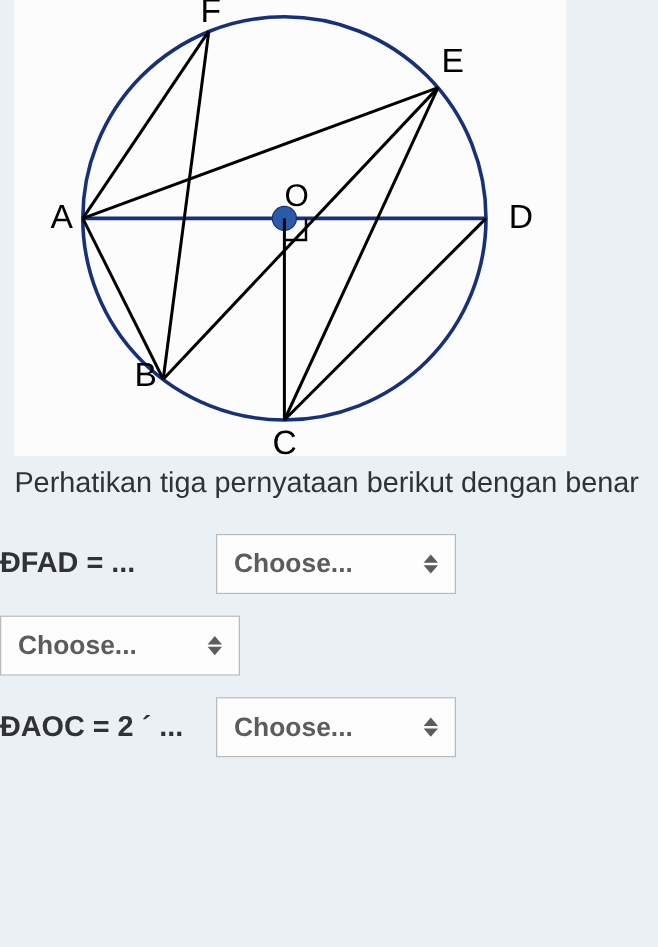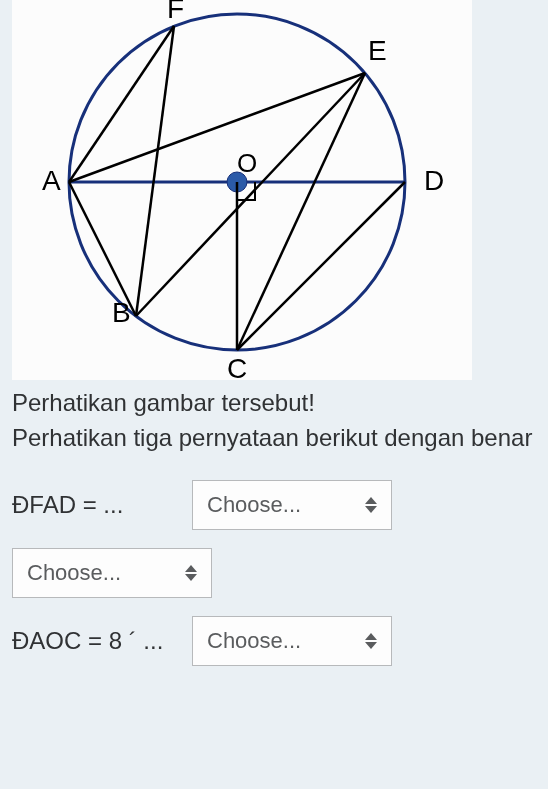--- a/index.html
+++ b/index.html
@@ -19,21 +19,22 @@
   .svg-wrap {
     display: block;
   }
   .question-text {
     padding: 6px 12px 0 12px;
     font-size: 24px;
     color: #303234;
     line-height: 1.45;
   }
   .matching {
-    padding: 24px 12px 20px 12px;
+    padding: 24px 12px 20px 0;
+    font-weight: bold;
   }
   .row {
     display: flex;
     align-items: center;
     margin-bottom: 18px;
   }
   .label {
     width: 180px;
     font-size: 24px;
     color: #303234;
@@ -98,21 +99,20 @@
     <text x="412" y="190" font-size="28" fill="#000">D</text>
     <text x="155" y="18" font-size="28" fill="#000">F</text>
     <text x="356" y="60" font-size="28" fill="#000">E</text>
     <text x="100" y="322" font-size="28" fill="#000">B</text>
     <text x="215" y="378" font-size="28" fill="#000">C</text>
     <text x="225" y="172" font-size="26" fill="#000">O</text>
   </svg>
 </div>
 
 <div class="question-text">
-  <div>Perhatikan gambar tersebut!</div>
   <div>Perhatikan tiga pernyataan berikut dengan benar</div>
 </div>
 
 <div class="matching">
 
   <div class="row">
     <div class="label">ĐFAD = ...</div>
     <div class="select">
       <span>Choose...</span>
       <span class="sort-icon">
@@ -126,21 +126,21 @@
     <div class="select">
       <span>Choose...</span>
       <span class="sort-icon">
         <span class="tri-up"></span>
           <span class="tri-down"></span>
       </span>
     </div>
   </div>
 
   <div class="row">
-    <div class="label">ĐAOC = 8 ´ ...</div>
+    <div class="label">ĐAOC = 2 ´ ...</div>
     <div class="select">
       <span>Choose...</span>
       <span class="sort-icon">
         <span class="tri-up"></span>
           <span class="tri-down"></span>
       </span>
     </div>
   </div>
 
 </div>

